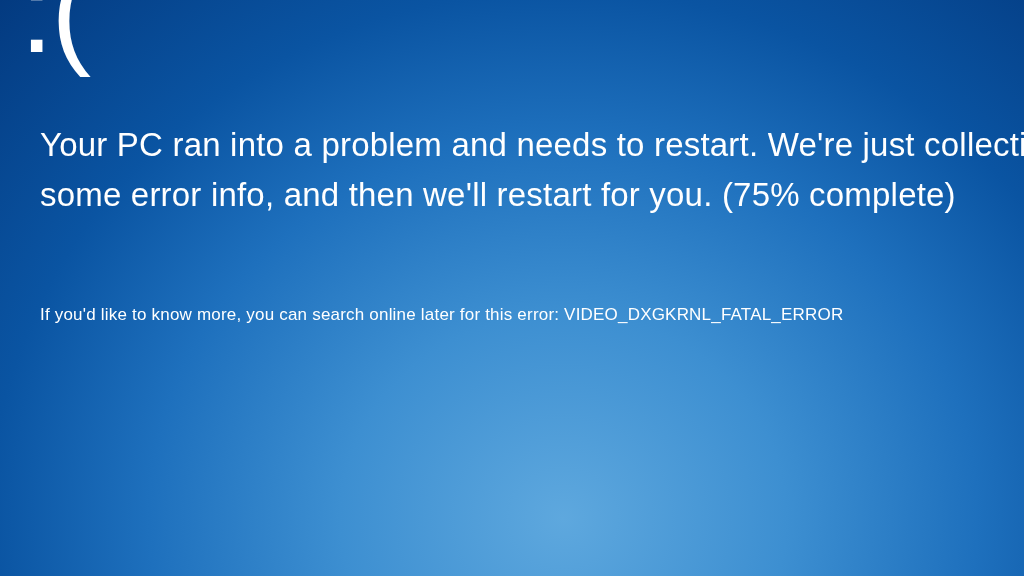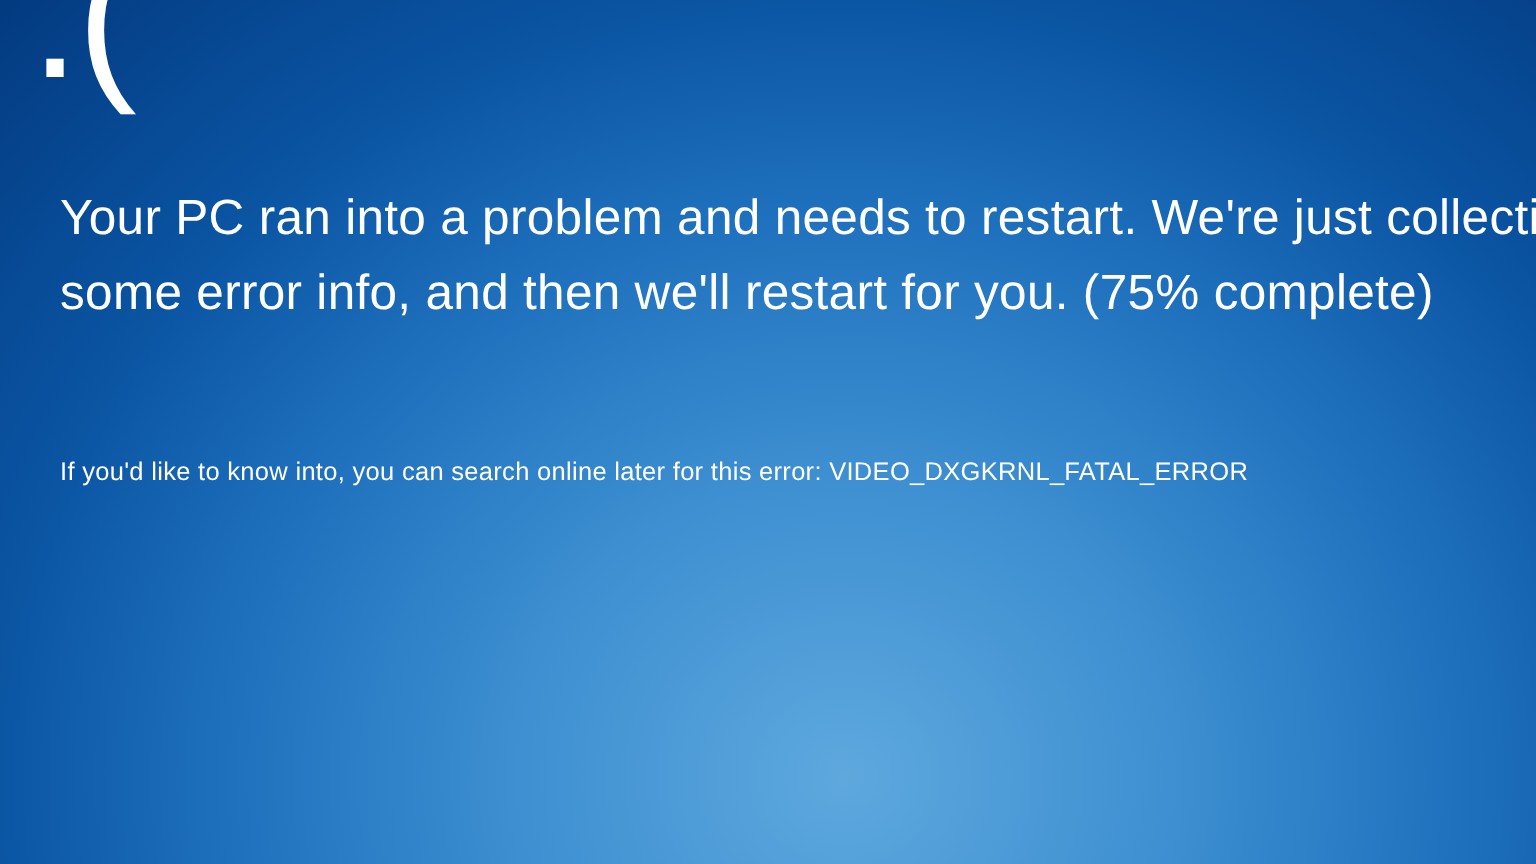--- a/index.html
+++ b/index.html
@@ -44,13 +44,13 @@
     letter-spacing: 0.2px;
   }
 </style>
 </head>
 <body>
 
 <div class="frown">:(</div>
 
 <div class="main-msg">Your PC ran into a problem and needs to restart. We're just collecting some error info, and then we'll restart for you. (75% complete)</div>
 
-<div class="sub-msg">If you'd like to know into, you can search online later for this error: VIDEO_DXGKRNL_FATAL_ERROR</div>
+<div class="sub-msg">If you'd like to know more, you can search online later for this error: VIDEO_DXGKRNL_FATAL_ERROR</div>
 
 </body></html>

